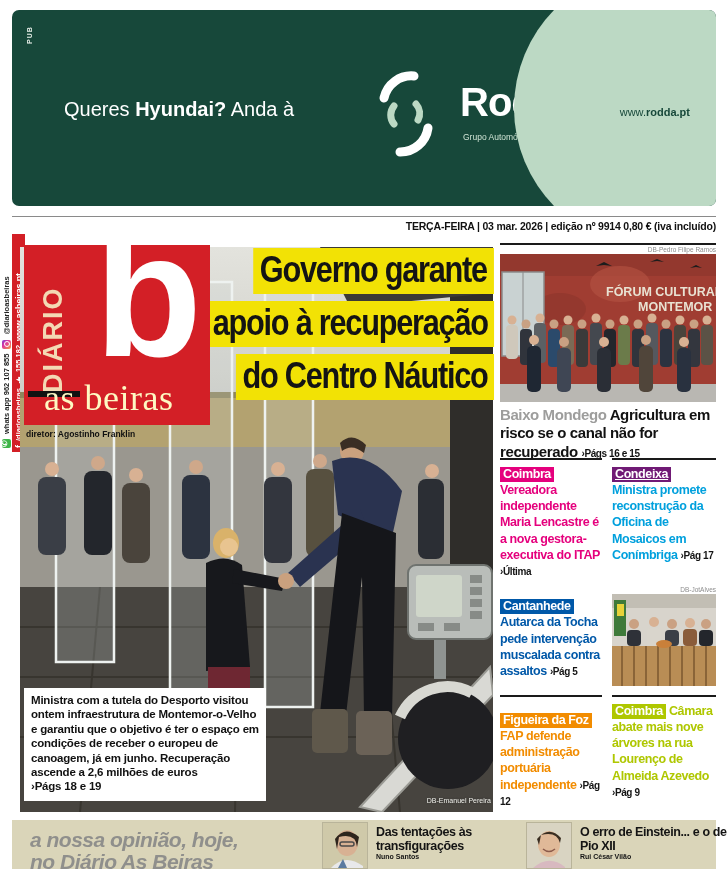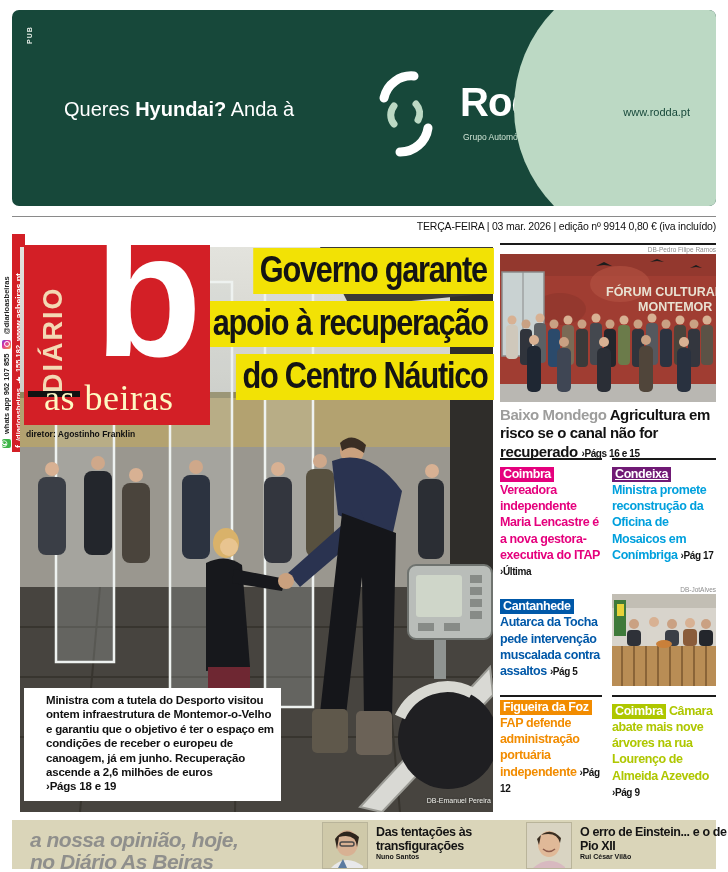--- a/index.html
+++ b/index.html
@@ -9,25 +9,25 @@
   
   .banner{position:absolute;left:12px;top:10px;width:704px;height:196px;background:#17483a;border-radius:7px;overflow:hidden;}
   .pub{position:absolute;left:14px;top:34px;transform:rotate(-90deg);transform-origin:top left;font-size:7px;font-weight:700;color:#e8efe9;letter-spacing:1px;}
   .banner-tagline{position:absolute;left:52px;top:88px;font-size:20px;color:#fff;font-weight:400;}
   .banner-tagline b{font-weight:800;}
   .rodda-logo{position:absolute;left:352px;top:58px;}
   .rodda-name{position:absolute;left:448px;top:70px;color:#fff;font-size:40px;font-weight:800;letter-spacing:-1px;}
   .rodda-sub{position:absolute;left:451px;top:122px;color:#cfe3d4;font-size:8.5px;font-weight:400;}
   .banner-circle{position:absolute;right:-78px;top:-42px;width:280px;height:280px;border-radius:50%;background:#bcd9c4;}
   .banner-url{position:absolute;right:26px;top:96px;font-size:11px;color:#17483a;font-weight:400;}
-  .banner-url b{font-weight:400;}
+  .banner-url b{font-weight:700;}
 
   
   .rule-top{position:absolute;left:12px;top:216px;width:704px;height:1px;background:#8a8a8a;}
-  .dateline{position:absolute;left:12px;top:220px;width:704px;text-align:right;font-size:10.5px;font-weight:400;color:#111;letter-spacing:-0.2px;}
+  .dateline{position:absolute;left:12px;top:220px;width:704px;text-align:right;font-size:10.5px;font-weight:700;color:#111;letter-spacing:-0.2px;}
 
   
   .vstrip{position:absolute;transform:rotate(-90deg);transform-origin:top left;display:flex;align-items:center;white-space:nowrap;}
   .vstrip-white{left:0;top:452px;width:214px;height:12px;background:#fff;gap:5px;padding-left:4px;font-size:7.5px;font-weight:700;color:#222;}
   .vstrip-red{left:12px;top:452px;width:214px;height:13px;background:#d31f26;gap:4px;padding-left:4px;font-size:7.5px;font-weight:800;color:#fff;}
   .vstrip .site{font-size:9px;letter-spacing:-0.2px;}
   .mini-icon{display:inline-block;width:9px;height:9px;border-radius:2px;flex:0 0 auto;}
   .wa{background:#3fb549;position:relative;}
   .wa::after{content:"✆";position:absolute;left:1px;top:-1.5px;font-size:8px;color:#fff;}
   .ig{background:linear-gradient(45deg,#f2a33c,#e0379c 60%,#7b3bd6);position:relative;}
@@ -43,21 +43,21 @@
   .mast-asbeiras{position:absolute;left:20px;top:132px;font-family:"Liberation Serif",serif;font-size:36px;color:#fef9c3;letter-spacing:0.5px;}
   .director{position:absolute;left:26px;top:429px;font-size:8.5px;font-weight:800;color:#111;z-index:5;}
 
   
   .headline{position:absolute;left:20px;top:248px;width:474px;text-align:right;z-index:4;}
   .hl-line{display:block;margin-bottom:7px;text-align:right;}
   .hl-line span{display:inline-block;background:#f2e205;color:#141414;font-size:37px;font-weight:800;letter-spacing:-1.5px;line-height:1.0;padding:3px 8px 6px 8px;transform:scaleX(0.83);transform-origin:right center;}
 
   
   .main-photo{position:absolute;left:20px;top:247px;width:473px;height:565px;z-index:1;}
-  .caption-box{position:absolute;left:24px;top:688px;width:228px;background:#fff;padding:5px 7px 7px 22px;z-index:6;font-size:11.5px;font-weight:700;letter-spacing:-0.2px;line-height:1.25;color:#111;}
+  .caption-box{position:absolute;left:24px;top:688px;width:228px;background:#fff;padding:5px 7px 7px 7px;z-index:6;font-size:11.5px;font-weight:700;letter-spacing:-0.2px;line-height:1.25;color:#111;}
   .caption-box .pages{display:block;font-weight:800;}
   .credit-main{position:absolute;left:253px;top:797px;width:238px;text-align:right;font-size:7px;color:#f0f0ea;z-index:6;text-shadow:0 0 2px #333;}
 
   
   .rc{position:absolute;left:500px;top:240px;width:216px;}
   .rc-rule{position:absolute;left:0;top:3px;width:216px;height:1.5px;background:#1a1a1a;}
   .rc-credit{position:absolute;left:0;top:6px;width:216px;text-align:right;font-size:6.5px;color:#8d8d8d;}
   .rc-photo{position:absolute;left:0;top:14px;width:216px;height:148px;}
   .rc-caption{position:absolute;left:0;top:166px;width:216px;font-size:15px;font-weight:800;letter-spacing:-0.4px;line-height:1.22;color:#121212;}
   .rc-caption .tag-gray{color:#9d9d9c;}
@@ -396,21 +396,21 @@
             <rect x="71" y="35" width="14" height="17" rx="4" fill="#8a5c3a"></rect>
           <circle cx="94" cy="30" r="5" fill="#caa183"></circle>
             <rect x="87" y="36" width="14" height="16" rx="4" fill="#23262c"></rect>
           <ellipse cx="52" cy="50" rx="8" ry="4" fill="#c9803a"></ellipse>
         </g>
       </svg>
     </div>
 
     <div class="brief-col-l" style="top:455px;">
       <div class="divider"></div>
-      <p class="brief c-org" style="margin-top:2px;">
+      <p class="brief c-org" style="margin-top:15px;">
         <span class="tag bg-org">Figueira da Foz</span>
         <span>FAP defende administração portuária independente</span>
         <span class="pages">›Pág 12</span>
       </p>
     </div>
     <div class="brief-col-r" style="top:455px;">
       <div class="divider"></div>
       <p class="brief c-grn" style="margin-top:6px;">
         <span class="tag bg-grn">Coimbra</span>
         <span>Câmara abate mais nove árvores na rua Lourenço de Almeida Azevedo</span>

